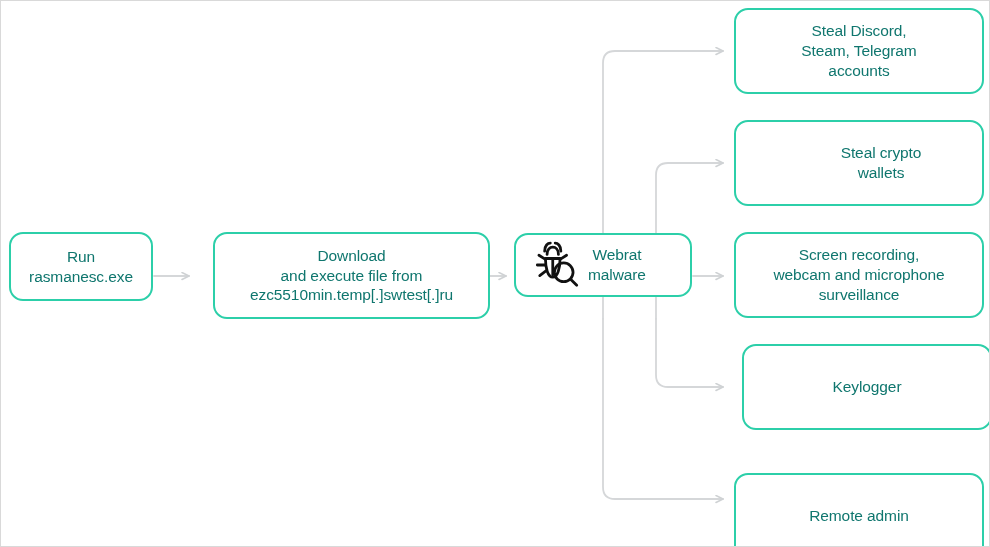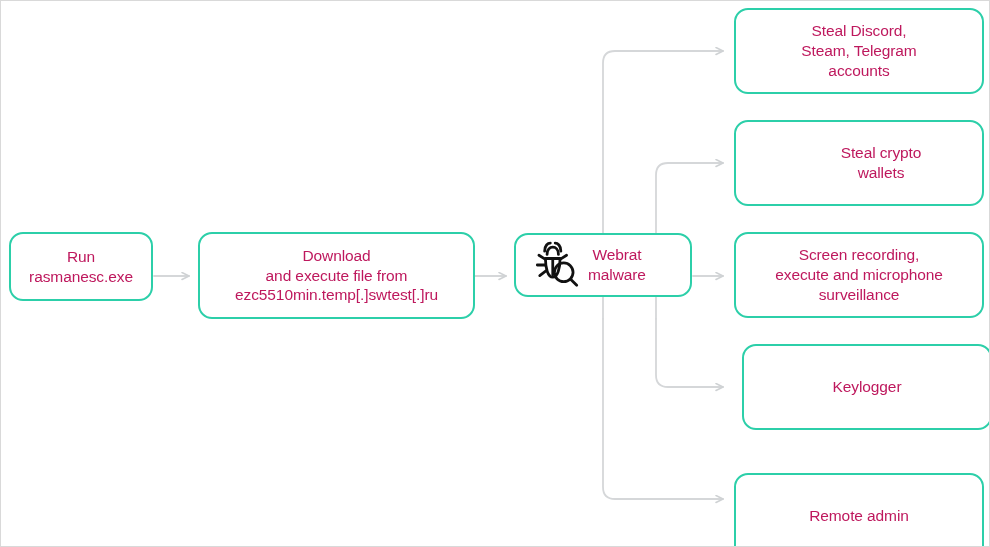--- a/index.html
+++ b/index.html
@@ -30,34 +30,34 @@
   .node {
     position: absolute;
     box-sizing: border-box;
     background: #ffffff;
     border: 2.5px solid #2ccfa9;
     border-radius: 14px;
     display: flex;
     align-items: center;
     justify-content: center;
     text-align: center;
-    color: #be185d;
+    color: #0f766e;
     font-size: 15.5px;
     line-height: 1.28;
     letter-spacing: -0.1px;
     z-index: 2;
   }
   .node .label {
     display: block;
     white-space: pre-line;
     padding: 0 8px;
   }
   
   #node-run      { left: 8px;   top: 231px; width: 144px; height: 69px; }
-  #node-download { left: 197px; top: 231px; width: 277px; height: 87px; }
+  #node-download { left: 212px; top: 231px; width: 277px; height: 87px; }
   #node-malware  { left: 513px; top: 232px; width: 178px; height: 64px;
                    justify-content: flex-start; padding-left: 14px; }
   #node-malware .label { padding: 0; text-align: center; }
 
   .outcome { left: 733px; width: 250px; height: 86px; }
   #node-out-0 { top: 7px;   }
   #node-out-1 { top: 119px; padding-left: 44px; }
   #node-out-2 { top: 231px; }
   #node-out-3 { top: 343px; margin-left: 8px; }
   #node-out-4 { top: 472px; }
@@ -145,21 +145,21 @@
 accounts</span>
   </div>
 
   <div class="node outcome" id="node-out-1">
     <span class="label">Steal crypto
 wallets</span>
   </div>
 
   <div class="node outcome" id="node-out-2">
     <span class="label">Screen recording,
-execute and microphone
+webcam and microphone
 surveillance</span>
   </div>
 
   <div class="node outcome" id="node-out-3">
     <span class="label">Keylogger</span>
   </div>
 
   <div class="node outcome" id="node-out-4">
     <span class="label">Remote admin</span>
   </div>

